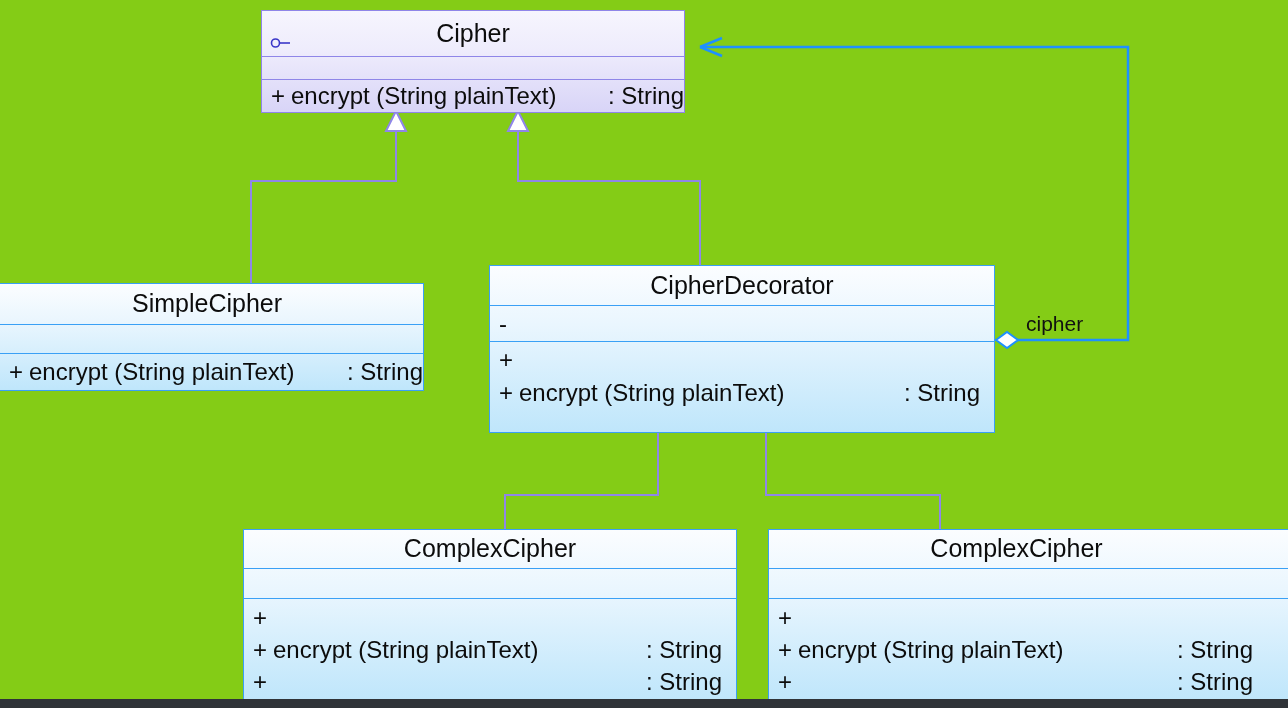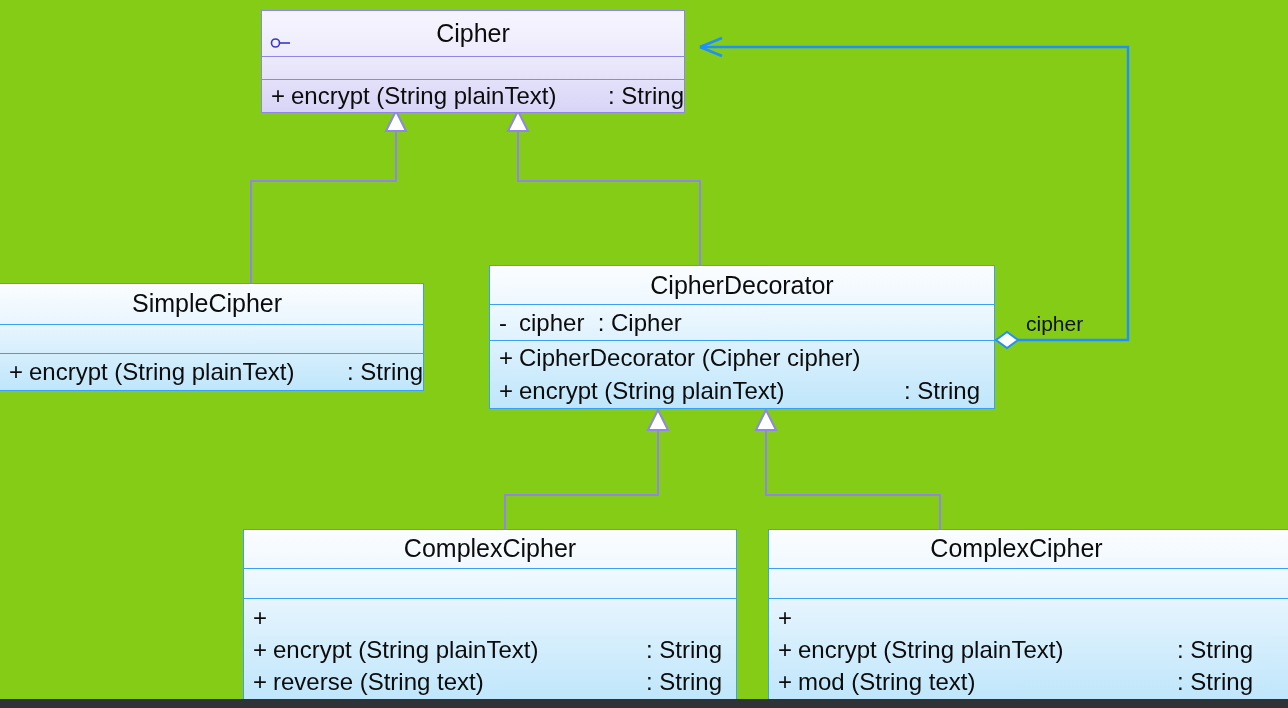--- a/index.html
+++ b/index.html
@@ -179,34 +179,32 @@
     <div class="cmp-ops" style="height:37px; display:flex; flex-direction:column; justify-content:center; padding-left:18px;">
       <div class="member" style="height:30px;">
         <span class="vis">+</span>
         <span class="sig">encrypt (String plainText)</span>
         <span class="spacer"></span>
         <span class="ret">: String</span>
       </div>
     </div>
   </div>
 
-  <div class="uml-class" style="left:489px; top:265px; width:506px; height:144px;">
+  <div class="uml-class" style="left:489px; top:265px; width:506px; height:168px;">
     <div class="cmp-name" style="height:39px;">
       <span>CipherDecorator</span>
     </div>
     <div class="cmp-attrs" style="height:36px; display:flex; flex-direction:column; justify-content:center;">
       <div class="member" style="height:30px;">
         <span class="vis">-</span>
-        <span class="sig">cipher  : Cipher</span>
       </div>
     </div>
     <div class="cmp-ops" style="height:69px; display:flex; flex-direction:column; justify-content:center; padding-right:14px;">
       <div class="member" style="height:33px;">
         <span class="vis">+</span>
-        <span class="sig">CipherDecorator (Cipher cipher)</span>
         <span class="spacer"></span>
         <span class="ret"></span>
       </div>
       <div class="member" style="height:33px;">
         <span class="vis">+</span>
         <span class="sig">encrypt (String plainText)</span>
         <span class="spacer"></span>
         <span class="ret">: String</span>
       </div>
     </div>
@@ -226,21 +224,20 @@
         <span class="ret"></span>
       </div>
       <div class="member" style="height:32px;">
         <span class="vis">+</span>
         <span class="sig">encrypt (String plainText)</span>
         <span class="spacer"></span>
         <span class="ret">: String</span>
       </div>
       <div class="member" style="height:32px;">
         <span class="vis">+</span>
-        <span class="sig">reverse (String text)</span>
         <span class="spacer"></span>
         <span class="ret">: String</span>
       </div>
     </div>
   </div>
 
   <div class="uml-class" style="left:768px; top:529px; width:529px; height:172px; border-right:none;">
     <div class="cmp-name" style="height:38px; padding-right:33px;">
       <span>ComplexCipher</span>
     </div>
@@ -252,21 +249,20 @@
         <span class="ret"></span>
       </div>
       <div class="member" style="height:32px;">
         <span class="vis">+</span>
         <span class="sig">encrypt (String plainText)</span>
         <span class="spacer"></span>
         <span class="ret">: String</span>
       </div>
       <div class="member" style="height:32px;">
         <span class="vis">+</span>
-        <span class="sig">mod (String text)</span>
         <span class="spacer"></span>
         <span class="ret">: String</span>
       </div>
     </div>
   </div>
 
   <div class="bottom-bar"></div>
 </div>
 
 </body></html>

